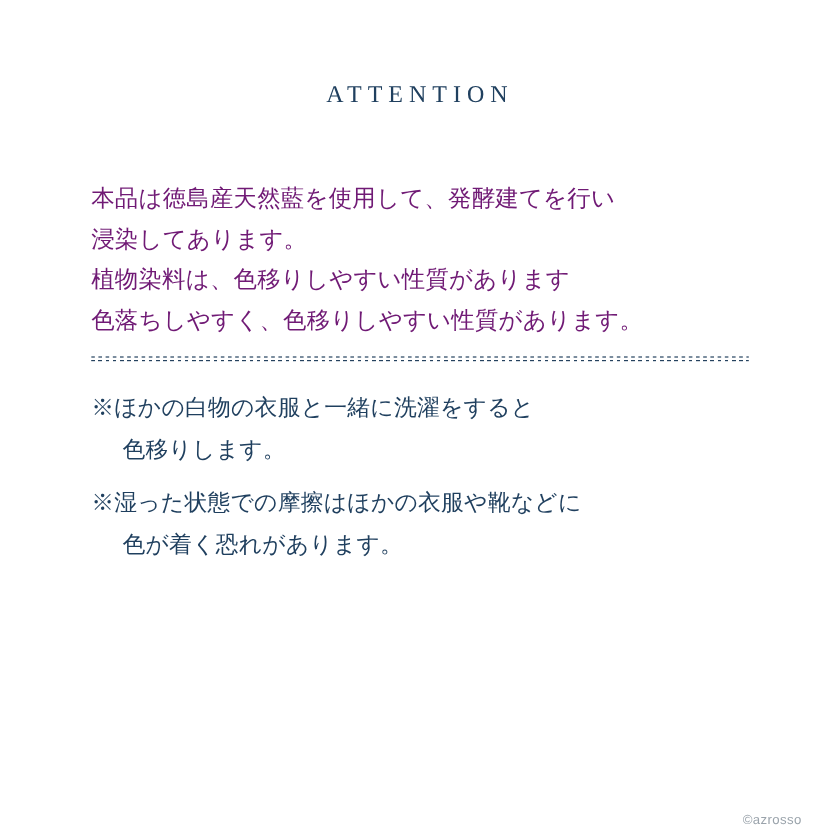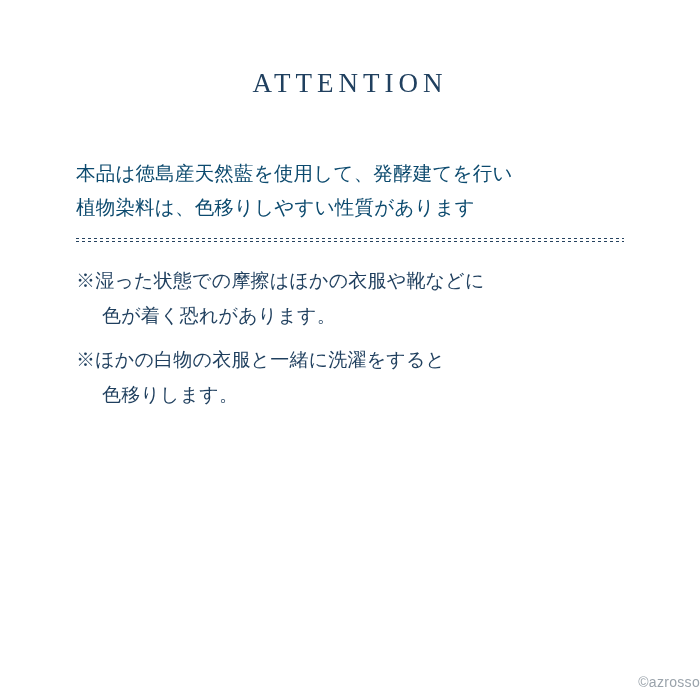--- a/index.html
+++ b/index.html
@@ -19,33 +19,33 @@
     width: 700px;
     height: 700px;
     box-sizing: border-box;
     display: flex;
     flex-direction: column;
     align-items: center;
   }
   .heading {
     margin-top: 68px;
     font-family: "Liberation Serif", serif;
-    font-size: 27px;
+    font-size: 20px;
     letter-spacing: 5px;
     color: #20405f;
     font-weight: 400;
     text-align: center;
   }
   .intro {
     margin-top: 58px;
     width: 548px;
     font-family: "DejaVu Serif", serif;
     font-size: 19.5px;
     line-height: 1.72;
-    color: #0c4a6e;
+    color: #701a75;
     letter-spacing: 0.2px;
   }
   .intro .line {
     white-space: nowrap;
   }
   .divider {
     margin-top: 14px;
     width: 548px;
     height: 4px;
     background-image: repeating-linear-gradient(
@@ -88,50 +88,52 @@
   .note .note-line1 {
     white-space: nowrap;
   }
   .note .note-line2 {
     white-space: nowrap;
     padding-left: 26px;
     margin-top: 9px;
   }
   .footer {
     position: absolute;
-    right: 0;
+    right: 32px;
     bottom: 10px;
     font-family: "Liberation Sans", sans-serif;
-    font-size: 14px;
+    font-size: 11px;
     color: #9aa3ab;
     letter-spacing: 0.3px;
   }
 </style>
 </head>
 <body>
 
 <div class="page">
 
   <div class="heading">ATTENTION</div>
 
   <div class="intro">
     <div class="line">本品は徳島産天然藍を使用して、発酵建てを行い</div>
+    <div class="line">浸染してあります。</div>
     <div class="line">植物染料は、色移りしやすい性質があります</div>
+    <div class="line">色落ちしやすく、色移りしやすい性質があります。</div>
   </div>
 
   <div class="divider"></div>
 
   <div class="notes">
     <div class="note">
+      <div class="note-line1">※ほかの白物の衣服と一緒に洗濯をすると</div>
+      <div class="note-line2">色移りします。</div>
+    </div>
+    <div class="note">
       <div class="note-line1">※湿った状態での摩擦はほかの衣服や靴などに</div>
       <div class="note-line2">色が着く恐れがあります。</div>
-    </div>
-    <div class="note">
-      <div class="note-line1">※ほかの白物の衣服と一緒に洗濯をすると</div>
-      <div class="note-line2">色移りします。</div>
     </div>
     <div class="note">
     </div>
   </div>
 
   <div class="footer">©azrosso</div>
 
 </div>
 
 </body></html>

